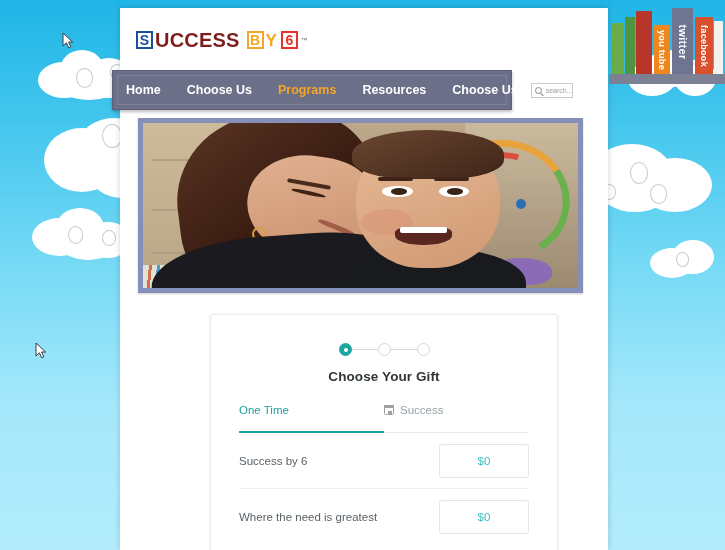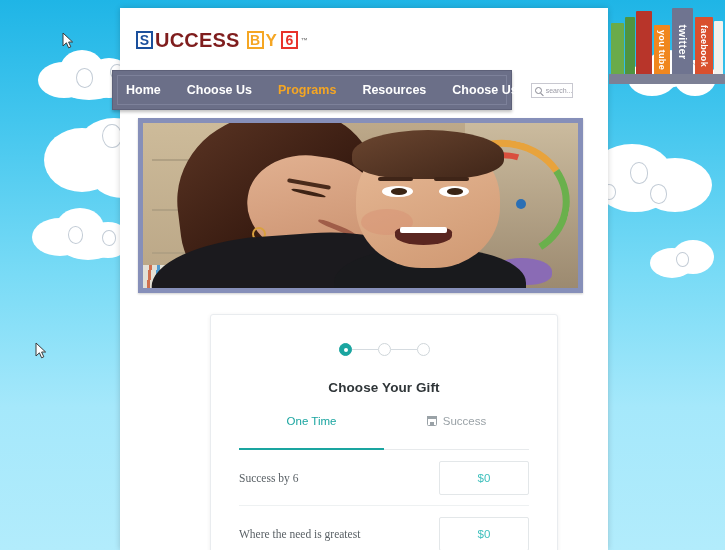--- a/index.html
+++ b/index.html
@@ -192,47 +192,47 @@
     box-shadow:0 1px 4px rgba(0,0,0,.07);
   }
   .steps { display:flex; justify-content:center; align-items:center; padding-top:28px; }
   .step-dot { width:13px; height:13px; border-radius:50%;
     border:1.5px solid #cfd6da; background:#fff; position:relative; }
   .step-dot.active { background:#1aa5a0; border-color:#1aa5a0; }
   .step-dot.active:after { content:""; position:absolute; left:4px; top:4px;
     width:4px; height:4px; border-radius:50%; background:#fff; }
   .step-line { width:26px; height:1.5px; background:#d5dbe0; }
   .card-title {
-    text-align:center; margin-top:24px; font-size:13.5px; font-weight:bold;
+    text-align:center; margin-top:13px; font-size:13.5px; font-weight:bold;
     color:#2f3538; letter-spacing:.1px;
   }
   .tabs { display:flex; margin:20px 28px 0 28px; border-bottom:1px solid #e7eaec; }
   .tab {
-    flex:1; text-align:center; padding-bottom:22px; font-size:11.5px;
+    flex:1; text-align:center; padding-bottom:16px; font-size:11.5px;
     color:#9aa2a7; position:relative; display:flex;
-    align-items:center; justify-content:center; gap:6px;
+    align-items:center; justify-content:flex-start; gap:6px;
   }
   .tab.active { color:#1aa5a0; }
   .tab.active:after {
     content:""; position:absolute; left:0; right:0; bottom:-1px;
     height:2px; background:#1aa5a0;
   }
   .cal-icon { width:10px; height:10px; border:1.2px solid #9aa2a7;
     border-radius:1.5px; position:relative; display:inline-block; }
   .cal-icon:before { content:""; position:absolute; left:-1.2px; top:-1.2px;
     width:10px; height:3px; background:#9aa2a7; }
   .cal-icon:after { content:""; position:absolute; left:2.5px; top:4.5px;
     width:4px; height:3px; background:#9aa2a7; }
 
   .gift-row {
     display:flex; align-items:center; justify-content:space-between;
     margin:0 28px; height:56px; border-bottom:1px solid #eef1f2;
   }
   .gift-row:last-child { border-bottom:none; }
-  .gift-label { font-size:11.5px; color:#5a6166;font-family:Liberation Serif, serif; }
+  .gift-label { font-size:11.5px; color:#5a6166; }
   .amount-box {
     width:90px; height:34px; border:1px solid #e3e7e9; border-radius:2px;
     display:flex; align-items:center; justify-content:center;
     font-size:11.5px; color:#3fc0bd; background:#fff;
   }
 
   
   .cursor { position:absolute; width:12px; height:18px; z-index:99; }
 </style>
 </head>

